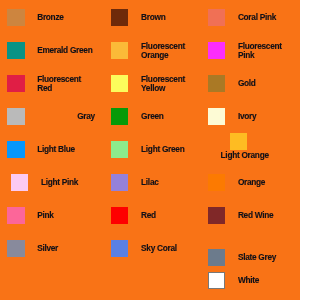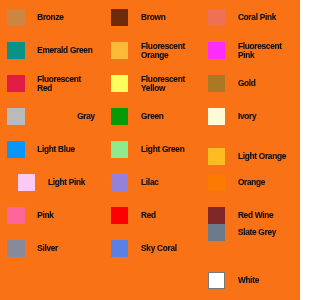--- a/index.html
+++ b/index.html
@@ -103,25 +103,25 @@
     <span class="swatch-label">Ivory</span>
   </div>
   <div class="swatch-item" style="left: 7.3px; top: 140.6px; height: 17.3px;">
     <span class="swatch-chip" style="width: 17.3px; height: 17.3px; background: rgb(7, 151, 251);"></span>
     <span class="swatch-label">Light Blue</span>
   </div>
   <div class="swatch-item" style="left: 111.2px; top: 140.6px; height: 17.3px;">
     <span class="swatch-chip" style="width: 17.3px; height: 17.3px; background: rgb(140, 235, 140);"></span>
     <span class="swatch-label">Light Green</span>
   </div>
-  <div class="swatch-item" style="left: 208px; top: 148px; height: 17.3px;">
+  <div class="swatch-item" style="left: 208px; top: 133px; height: 17.3px; flex-direction: column;">
     <span class="swatch-chip" style="width: 17.3px; height: 17.3px; background: rgb(254, 188, 34);"></span>
     <span class="swatch-label">Light Orange</span>
   </div>
-  <div class="swatch-item" style="left: 18px; top: 173.6px; height: 17.3px;">
+  <div class="swatch-item" style="left: 11px; top: 173.6px; height: 17.3px;">
     <span class="swatch-chip" style="width: 17.3px; height: 17.3px; background: rgb(252, 202, 242);"></span>
     <span class="swatch-label">Light Pink</span>
   </div>
   <div class="swatch-item" style="left: 111.2px; top: 173.6px; height: 17.3px;">
     <span class="swatch-chip" style="width: 17.3px; height: 17.3px; background: rgb(149, 129, 217);"></span>
     <span class="swatch-label">Lilac</span>
   </div>
   <div class="swatch-item" style="left: 208px; top: 173.6px; height: 17.3px;">
     <span class="swatch-chip" style="width: 17.3px; height: 17.3px; background: rgb(252, 122, 1);"></span>
     <span class="swatch-label">Orange</span>
@@ -139,21 +139,21 @@
     <span class="swatch-label">Red Wine</span>
   </div>
   <div class="swatch-item" style="left: 7.3px; top: 239.6px; height: 17.3px;">
     <span class="swatch-chip" style="width: 17.3px; height: 17.3px; background: rgb(136, 138, 156);"></span>
     <span class="swatch-label">Silver</span>
   </div>
   <div class="swatch-item" style="left: 111.2px; top: 239.6px; height: 17.3px;">
     <span class="swatch-chip" style="width: 17.3px; height: 17.3px; background: rgb(90, 128, 228);"></span>
     <span class="swatch-label">Sky Coral</span>
   </div>
-  <div class="swatch-item" style="left: 208px; top: 224px; height: 17.3px;">
+  <div class="swatch-item" style="left: 208px; top: 249px; height: 17.3px;">
     <span class="swatch-chip" style="width: 17.3px; height: 17.3px; background: rgb(108, 123, 140);"></span>
     <span class="swatch-label">Slate Grey</span>
   </div>
   <div class="swatch-item" style="left: 208px; top: 272px; height: 17.3px;">
     <span class="swatch-chip" style="width: 17.3px; height: 17.3px; background: rgb(255, 255, 255); border: 1px solid rgb(120, 120, 120);"></span>
     <span class="swatch-label">White</span>
   </div>
 </div>
 
 </body></html>

